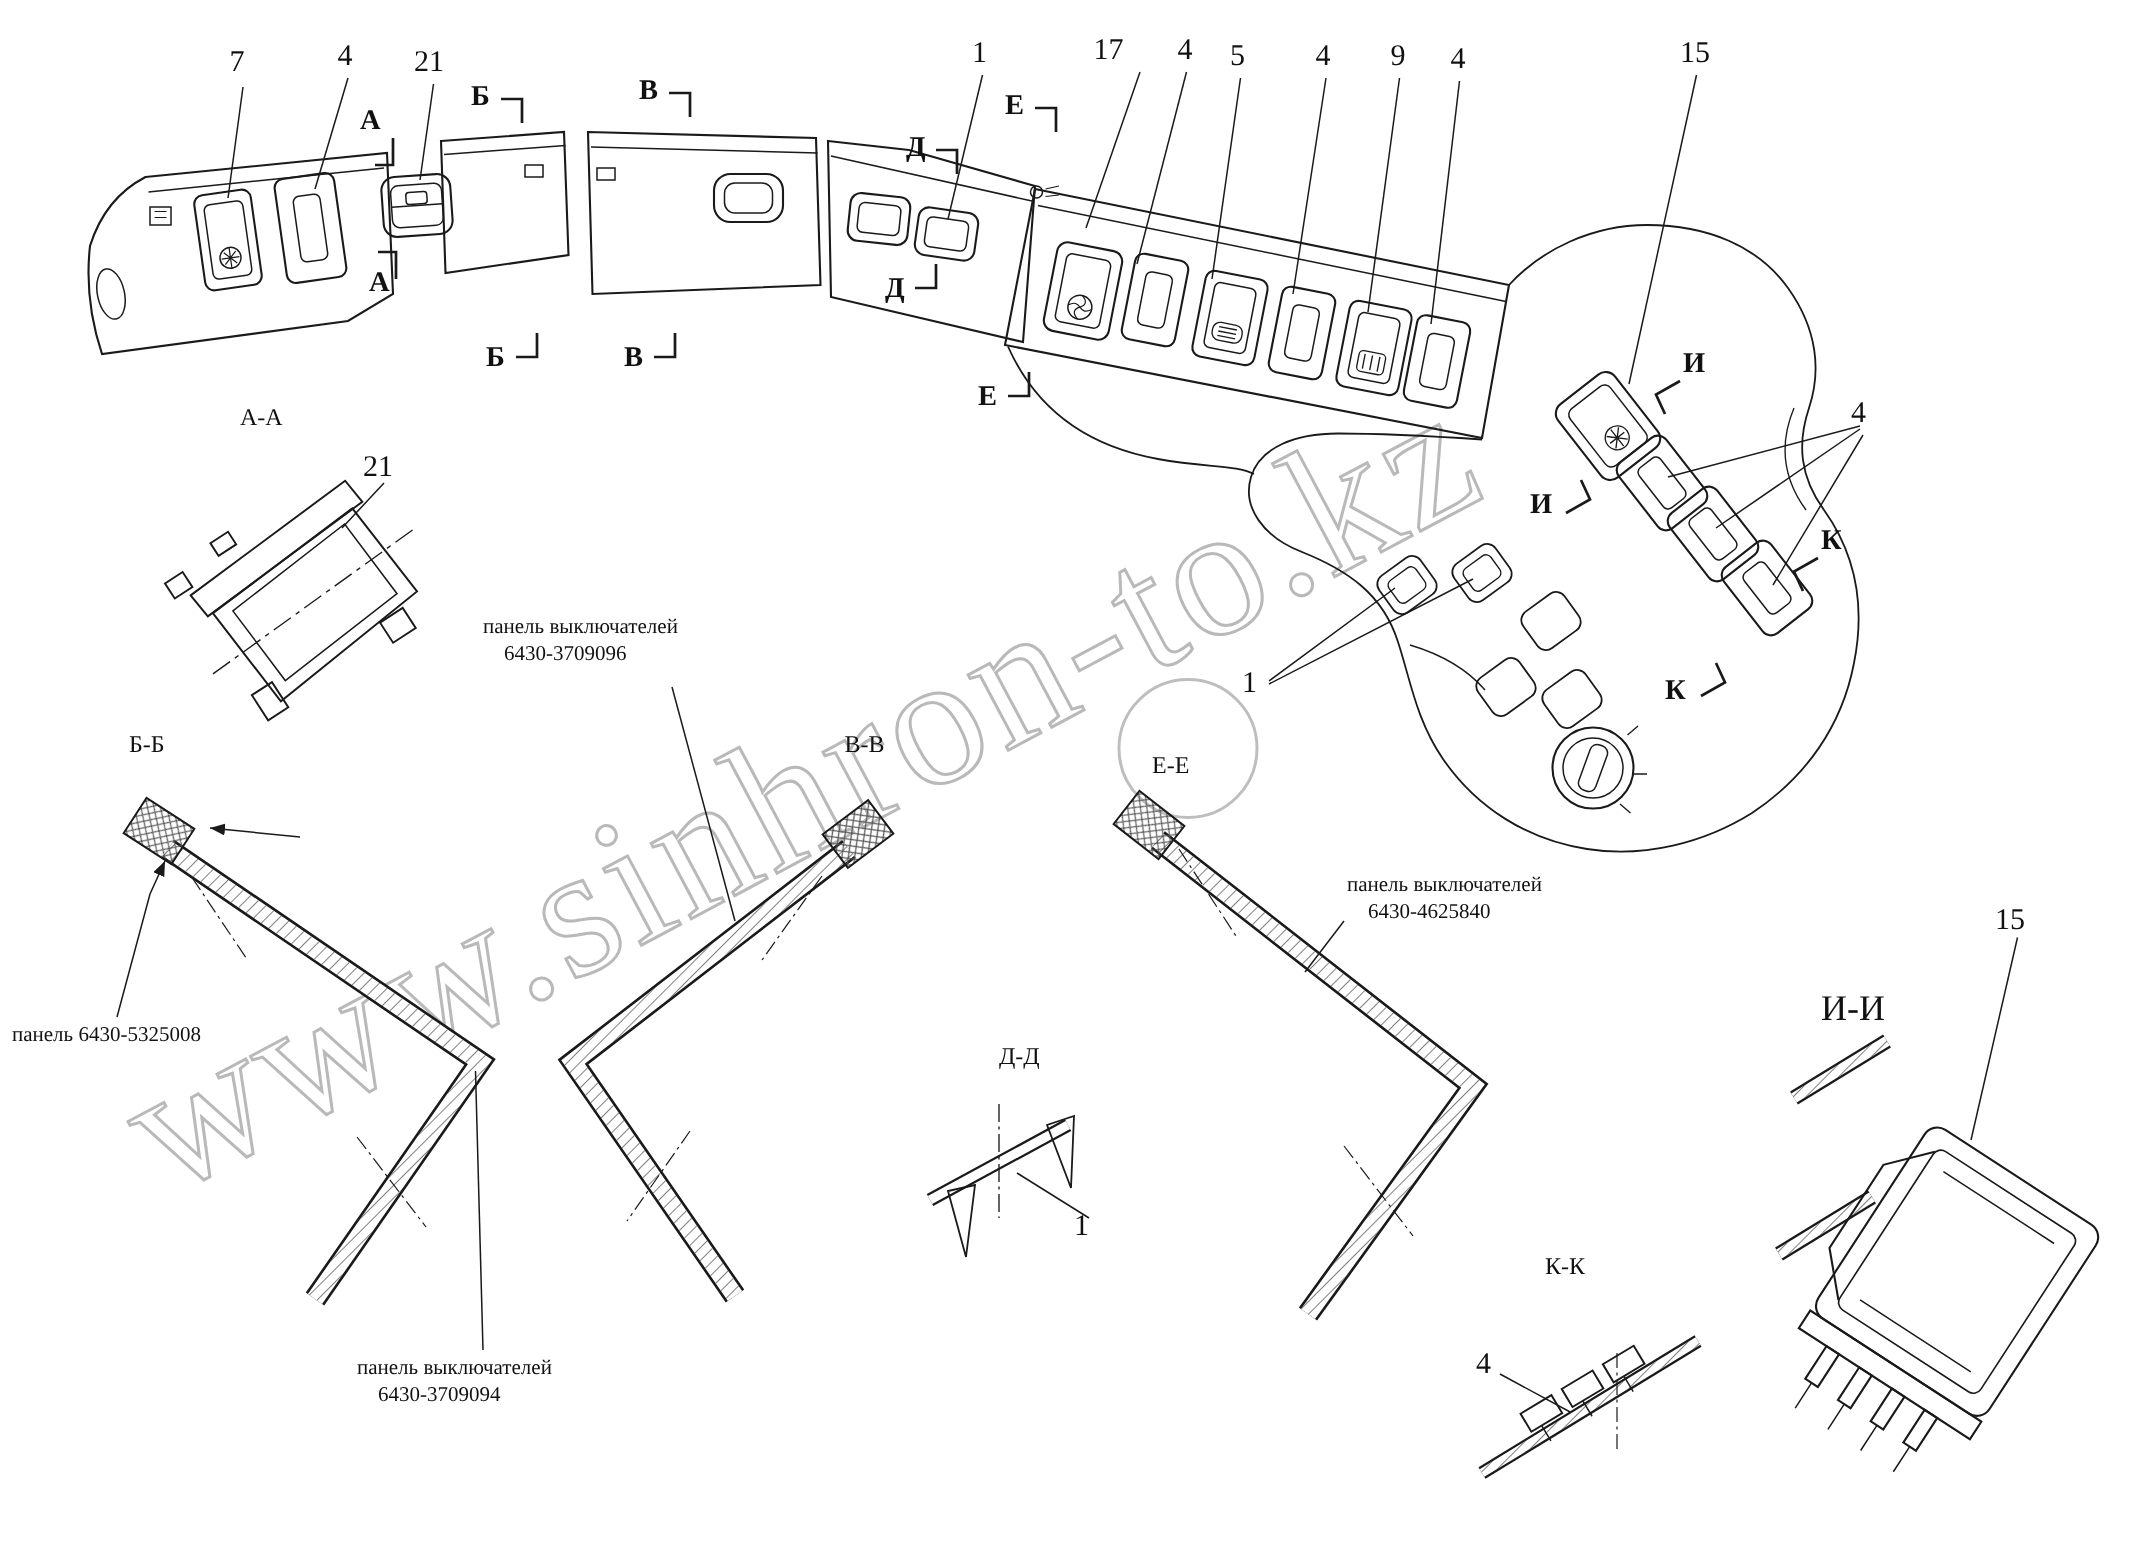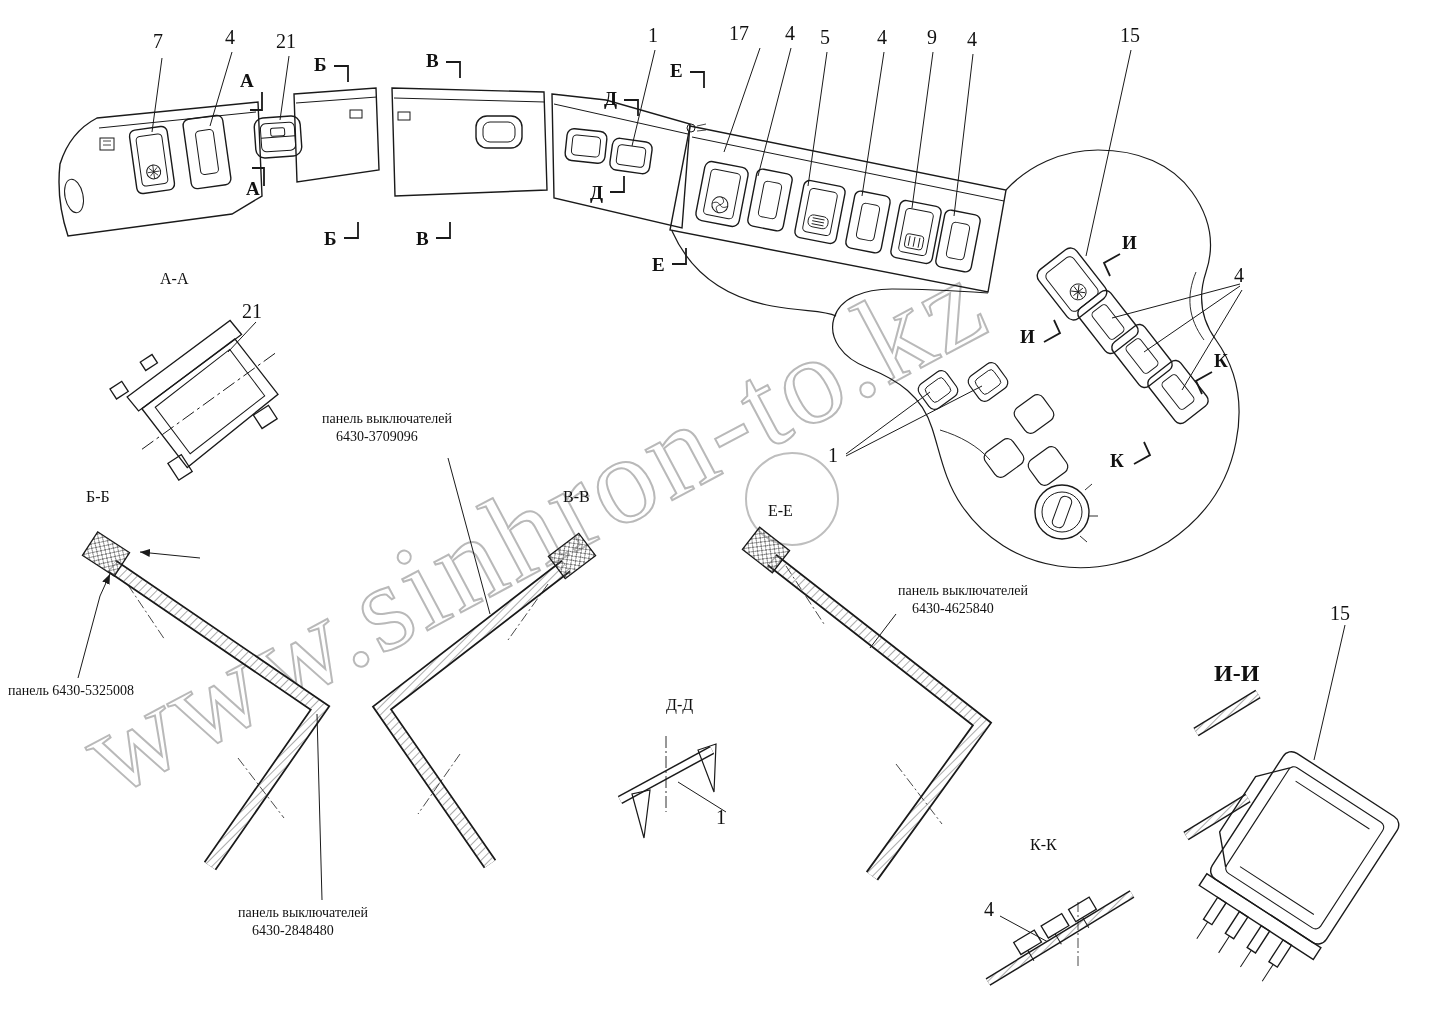--- a/index.html
+++ b/index.html
@@ -3,21 +3,21 @@
 <meta charset="utf-8">
 <style>
   html,body{margin:0;padding:0;background:#fff;}
   .stage{position:relative;width:1431px;height:1029px;background:#fff;
          font-family:"Liberation Serif",serif;color:#111;overflow:hidden;}
   .stage svg{position:absolute;left:0;top:0;}
   .txt{position:absolute;white-space:nowrap;}
   .num{font-size:20px;}
   .mk{font-size:19px;font-weight:bold;}
   .ttl{font-size:16px;}
-  .ttl.bold{font-weight:bold;font-size:24px;}
+  .ttl.bold{font-weight:normal;font-size:24px;}
   .lbl{font-size:14px;line-height:1.3;}
   .lbl span{display:block;}
   .lbl .l2{padding-left:14px;}
 </style>
 </head>
 <body>
 
 <div class="stage">
 
 <svg width="1431" height="1029" viewBox="0 0 1431 1029">
@@ -385,16 +385,16 @@
 </div>
 <div class="txt lbl" style="left:8px;top:682px">
   <span>панель 6430-5325008</span>
 </div>
 <div class="txt lbl" style="left:898px;top:582px">
   <span>панель выключателей</span>
   <span class="l2">6430-4625840</span>
 </div>
 <div class="txt lbl" style="left:238px;top:904px">
   <span>панель выключателей</span>
-  <span class="l2">6430-2848480</span>
+  <span class="l2">6430-3709094</span>
 </div>
 
 </div>
 
 </body></html>

